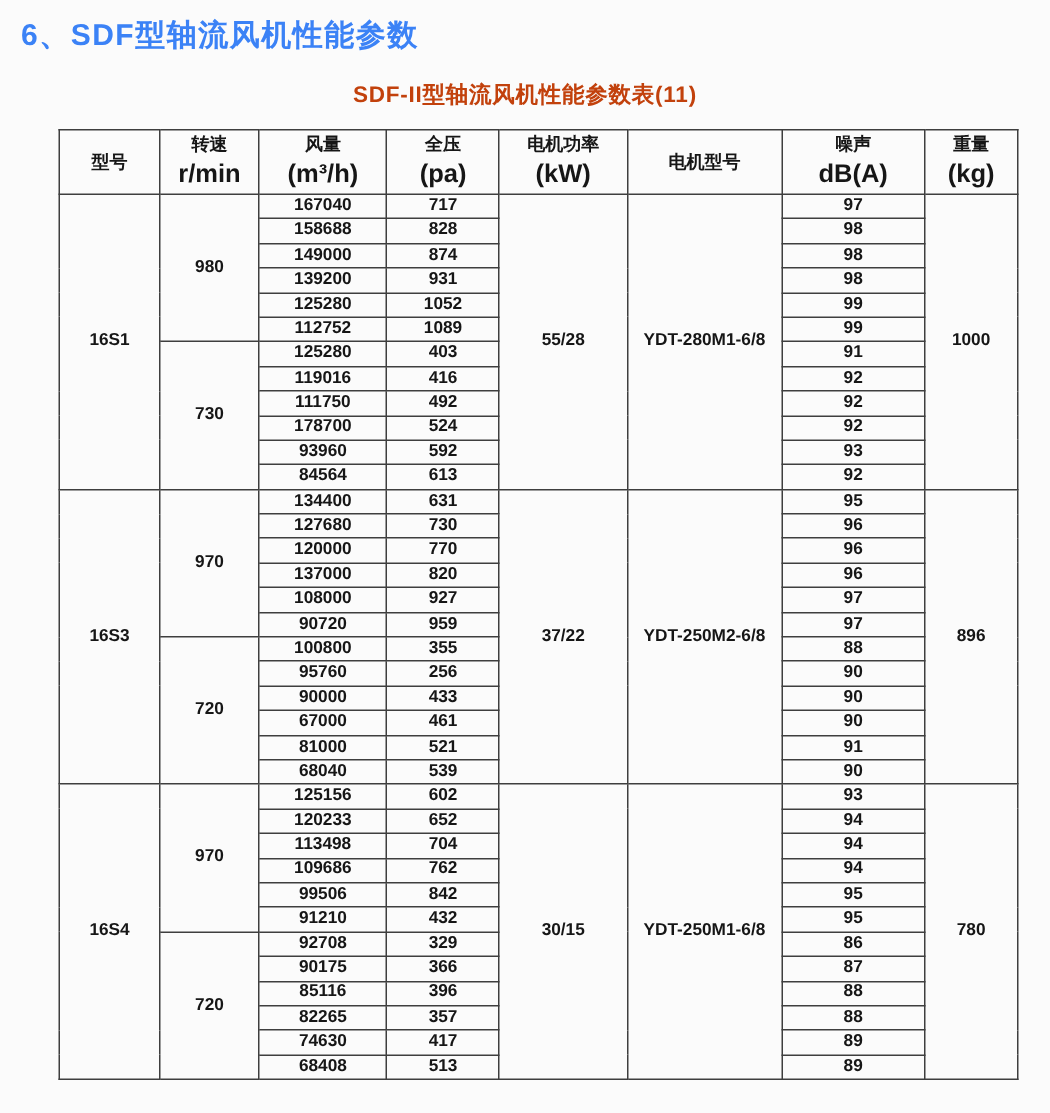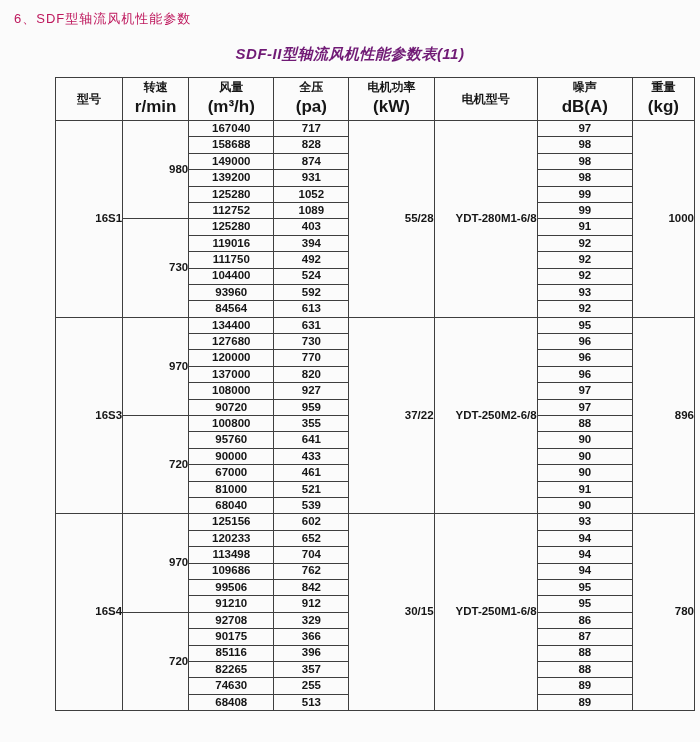--- a/index.html
+++ b/index.html
@@ -8,39 +8,38 @@
   }
   body {
     width: 700px;
     height: 742px;
     background: #fbfbfb;
     font-family: "Liberation Sans", "DejaVu Sans", sans-serif;
     color: #161616;
     overflow: hidden;
   }
   .doc-title {
-    font-size: 13px;
-    font-weight: normal;
+    font-size: 20px;
+    font-weight: bold;
     margin: 10px 0 0 14px;
     letter-spacing: 1px;
-    color: #be185d;
+    color: #3b82f6;
   }
   .doc-subtitle {
     text-align: center;
     font-size: 15px;
     font-weight: bold;
     margin-top: 17px;
     letter-spacing: 0.5px;
-    color: #701a75;
-    font-style: italic;
+    color: #c2410c;
   }
   table.perf-table {
     border-collapse: collapse;
     table-layout: fixed;
-    margin: 13px 0 0 55px;
+    margin: 13px 0 0 39px;
     width: 640px;
   }
   .perf-table th,
   .perf-table td {
     border: 1px solid #3e3e3e;
     text-align: center;
     vertical-align: middle;
     font-weight: bold;
     padding: 0;
     color: #161616;
@@ -58,21 +57,20 @@
     font-weight: bold;
   }
   .perf-table th .sub:empty { display: none; }
   .perf-table td {
     height: 15.4px;
     font-size: 11.5px;
     line-height: 1;
   }
   .perf-table td.merged {
     font-size: 11.5px;
-    text-align: right;
   }
 </style>
 </head>
 <body>
 
 <div class="doc-title">6、SDF型轴流风机性能参数</div>
 
 <div class="doc-subtitle">SDF-II型轴流风机性能参数表(11)</div>
 
 <table class="perf-table">
@@ -159,30 +157,30 @@
         <td>99</td>
       </tr>
       <tr>
         <td rowspan="6" class="merged">730</td>
         <td>125280</td>
         <td>403</td>
         <td>91</td>
       </tr>
       <tr>
         <td>119016</td>
-        <td>394</td>
+        <td>416</td>
         <td>92</td>
       </tr>
       <tr>
         <td>111750</td>
         <td>492</td>
         <td>92</td>
       </tr>
       <tr>
-        <td>104400</td>
+        <td>178700</td>
         <td>524</td>
         <td>92</td>
       </tr>
       <tr>
         <td>93960</td>
         <td>592</td>
         <td>93</td>
       </tr>
       <tr>
         <td>84564</td>
@@ -225,21 +223,21 @@
         <td>97</td>
       </tr>
       <tr>
         <td rowspan="6" class="merged">720</td>
         <td>100800</td>
         <td>355</td>
         <td>88</td>
       </tr>
       <tr>
         <td>95760</td>
-        <td>641</td>
+        <td>256</td>
         <td>90</td>
       </tr>
       <tr>
         <td>90000</td>
         <td>433</td>
         <td>90</td>
       </tr>
       <tr>
         <td>67000</td>
         <td>461</td>
@@ -280,21 +278,21 @@
         <td>762</td>
         <td>94</td>
       </tr>
       <tr>
         <td>99506</td>
         <td>842</td>
         <td>95</td>
       </tr>
       <tr>
         <td>91210</td>
-        <td>912</td>
+        <td>432</td>
         <td>95</td>
       </tr>
       <tr>
         <td rowspan="6" class="merged">720</td>
         <td>92708</td>
         <td>329</td>
         <td>86</td>
       </tr>
       <tr>
         <td>90175</td>
@@ -306,21 +304,21 @@
         <td>396</td>
         <td>88</td>
       </tr>
       <tr>
         <td>82265</td>
         <td>357</td>
         <td>88</td>
       </tr>
       <tr>
         <td>74630</td>
-        <td>255</td>
+        <td>417</td>
         <td>89</td>
       </tr>
       <tr>
         <td>68408</td>
         <td>513</td>
         <td>89</td>
       </tr>
     </tbody>
 </table>
 

